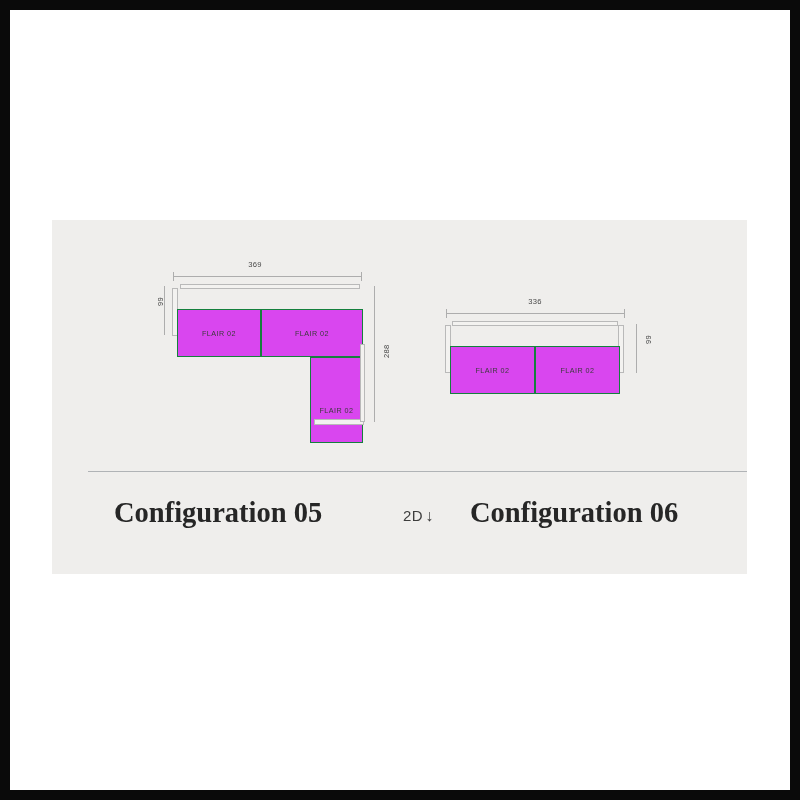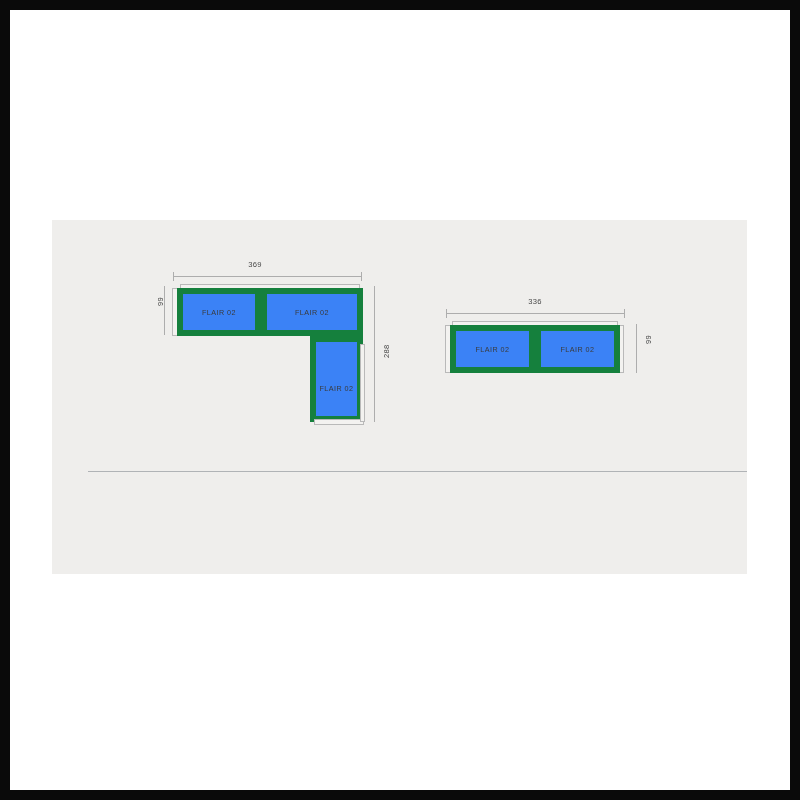--- a/index.html
+++ b/index.html
@@ -44,22 +44,23 @@
     top: 0;
     height: 251px;
   }
   #drawing-05 { left: 0;    width: 350px; }
   #drawing-06 { left: 350px; width: 345px; }
 
   
   .module {
     position: absolute;
     box-sizing: border-box;
-    border: 6px solid #15803d;
-    background: #3b82f6;
+    border: 1px solid #15803d;
+    background: #d946ef;
+    margin-top: 21px;
   }
   .module-label {
     position: absolute;
     left: 0; right: 0;
     top: 50%;
     transform: translateY(-50%);
     text-align: center;
     font-family: "Liberation Sans", sans-serif;
     font-size: 7.2px;
     letter-spacing: 0.45px;
@@ -215,16 +216,25 @@
           <span class="module-label">FLAIR 02</span>
         </div>
 
         <div class="module" style="left:133px; top:105px; width:85px; height:48px;">
           <span class="module-label">FLAIR 02</span>
         </div>
       </div>
 
       <div id="divider"></div>
 
+      <div id="caption-row">
+        <div class="config-title" id="title-05">Configuration 05</div>
+
+        <div id="mode-toggle">
+          <span>2D</span><span class="arrow">↓</span>
+        </div>
+
+        <div class="config-title" id="title-06">Configuration 06</div>
+      </div>
 
     </div>
   </div>
 </div>
 
 </body></html>

